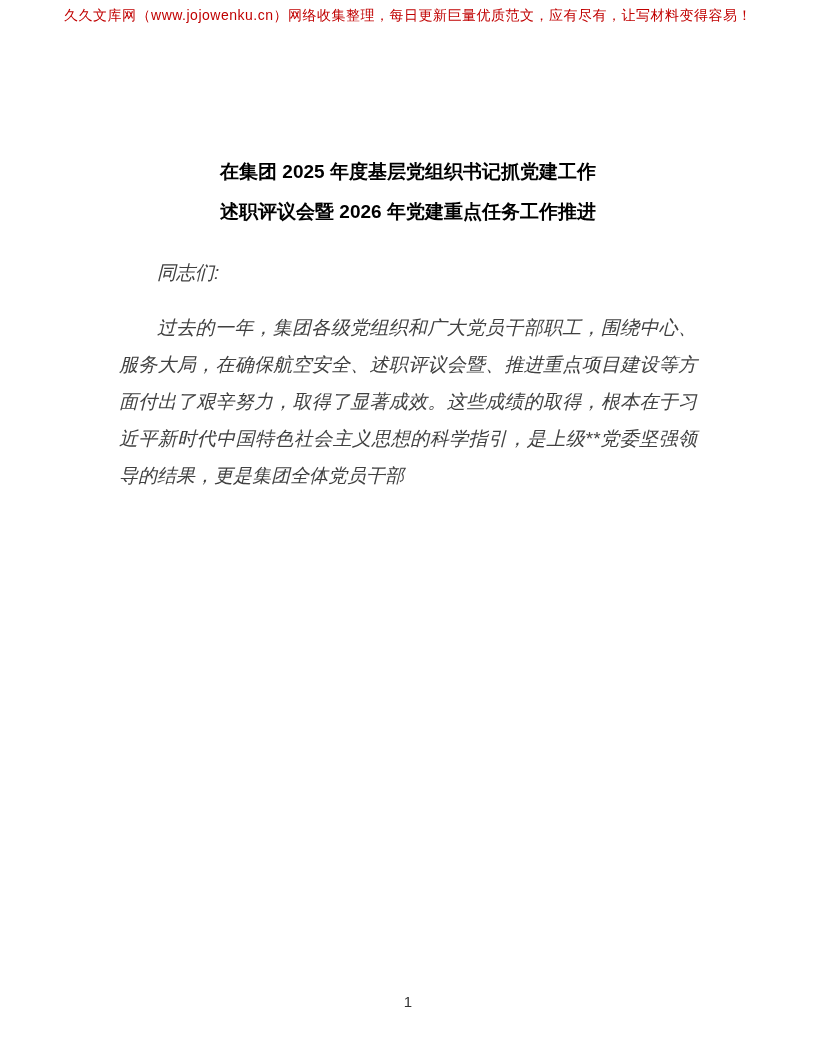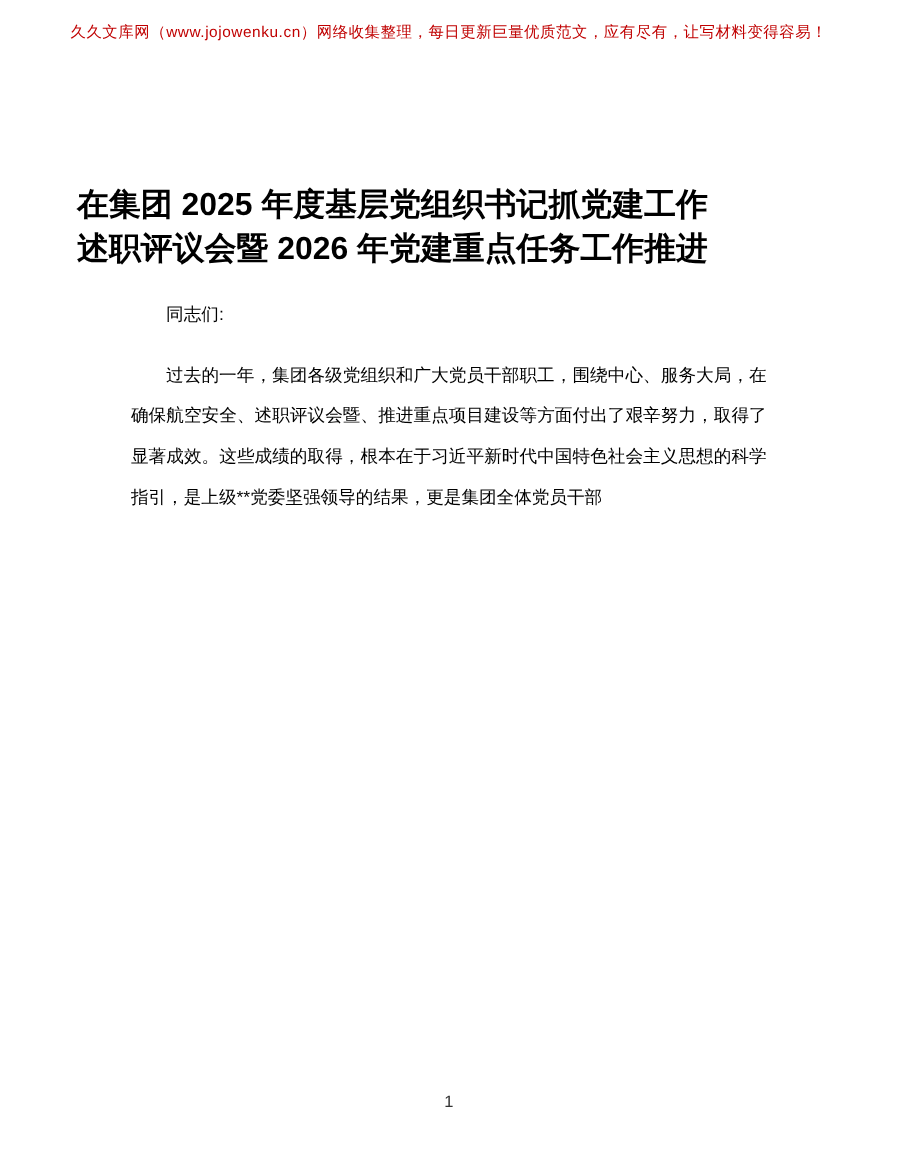--- a/index.html
+++ b/index.html
@@ -8,42 +8,43 @@
     position: relative;
     width: 816px;
     height: 1056px;
     margin: 0 auto;
     background: #ffffff;
     overflow: hidden;
     font-family: "Liberation Sans", "DejaVu Sans", sans-serif;
     color: #000000;
   }
   .watermark {
-    padding-top: 20px;
+    padding-top: 6px;
     text-align: center;
     font-size: 14px;
     line-height: 18px;
     letter-spacing: 0.5px;
     white-space: nowrap;
   }
   .doc-title {
     margin: 128px 70px 22px 70px;
-    text-align: left;
-    font-size: 29px;
+    text-align: center;
+    font-size: 19px;
     font-weight: 700;
     line-height: 40px;
     color: #000000;
   }
   .doc-title .title-line { display: block; }
   .doc-body {
     margin: 0 119px;
-    font-size: 16px;
+    font-size: 19px;
     line-height: 37px;
     text-align: justify;
-    color: #000000;
+    color: #404040;
+    font-style: italic;
   }
   .doc-body p {
     text-indent: 2em;
     margin-bottom: 18px;
   }
   .doc-body p.salutation { margin-bottom: 18px; }
   .page-number {
     position: absolute;
     bottom: 46px;
     left: 0;

